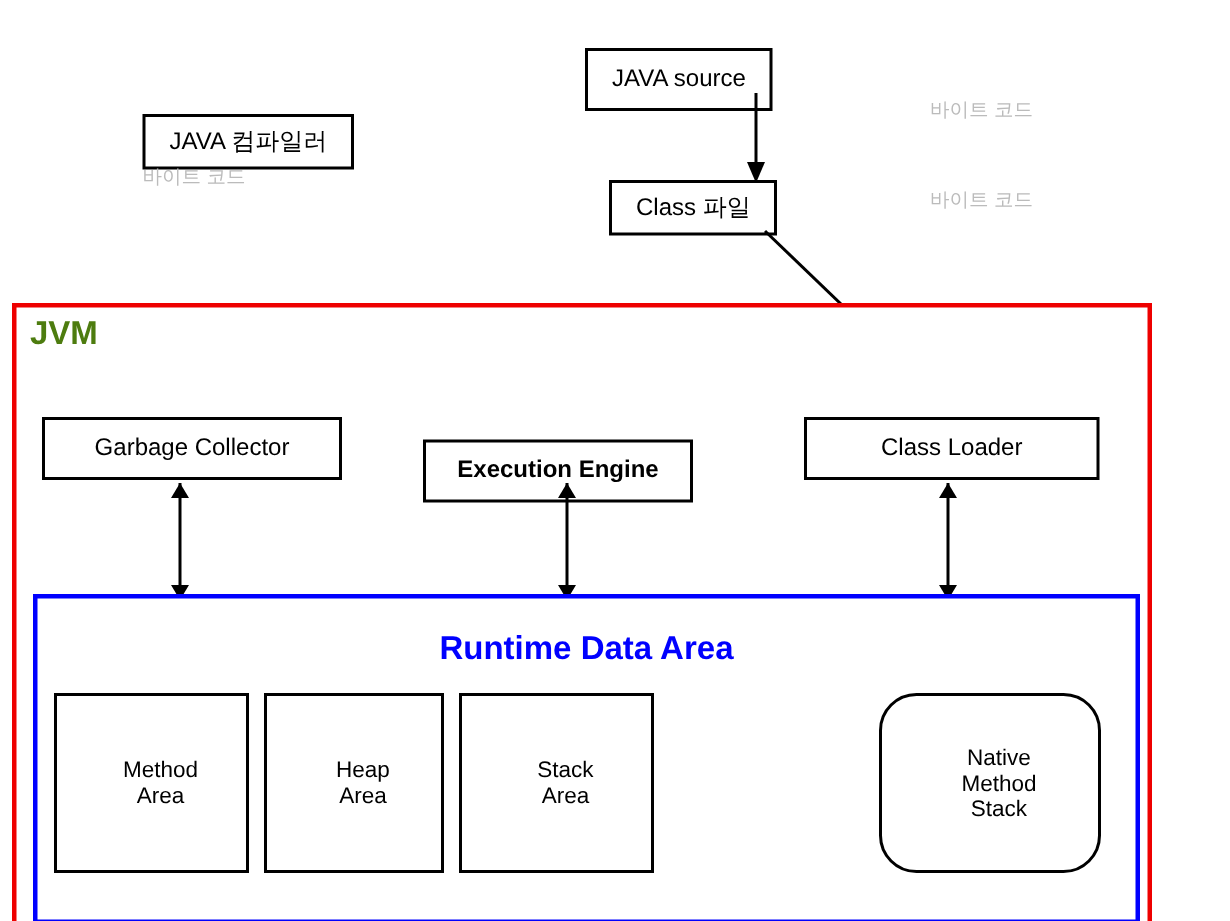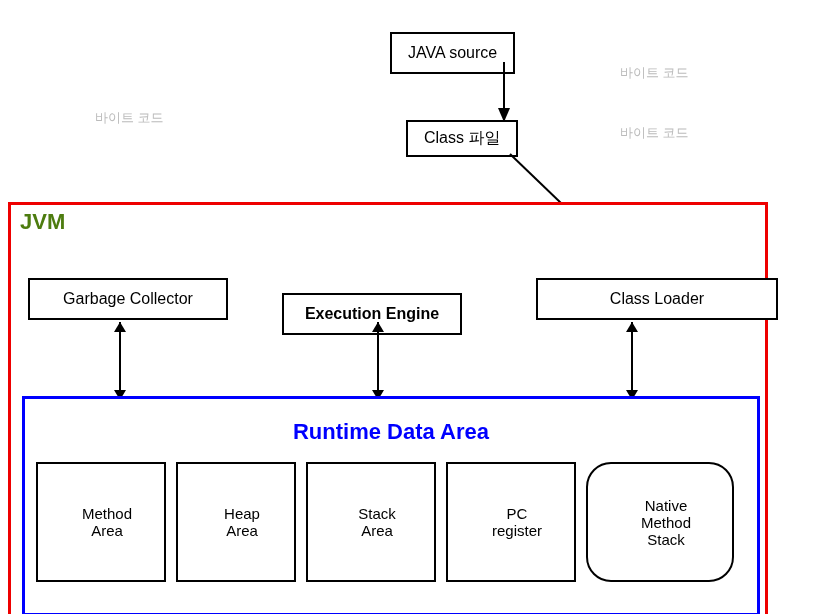--- a/index.html
+++ b/index.html
@@ -114,21 +114,21 @@
     .ee-box {
       top: 269px;
       left: 282px;
       width: 180px;
       font-weight: bold;
     }
 
     .cl-box {
       top: 254px;
       left: 536px;
-      width: 242px;
+      width: 197px;
     }
 
     
     .runtime-box {
       position: absolute;
       top: 372px;
       left: 22px;
       width: 738px;
       height: 220px;
       border: 3px solid #00f;
@@ -203,20 +203,23 @@
   </style>
 </head>
 <body>
 
 <div class="diagram-container">
 
   <div class="java-source-box component-box">
     <span>JAVA source</span>
   </div>
 
+  <div class="java-compiler-box component-box" style="top:52px;left:95px;position:absolute;border:2px solid #000;padding:6px 16px;font-size:16px;background:#fff;">
+    <span>JAVA 컴파일러</span>
+  </div>
 
   <div class="faint-text-left">
     <span>바이트 코드</span>
   </div>
   <div class="faint-text-right">
     <span>바이트 코드</span>
   </div>
   <div class="faint-text-right2">
     <span>바이트 코드</span>
   </div>
@@ -279,24 +282,20 @@
   <div class="mem-box heap-area">
     <span style="white-space:pre-line;">Heap
 Area</span>
   </div>
 
   <div class="mem-box stack-area">
     <span style="white-space:pre-line;">Stack
 Area</span>
   </div>
 
-  <div class="mem-box pc-register">
-    <span style="white-space:pre-line;">PC
-register</span>
-  </div>
 
   <div class="mem-box native-method">
     <span style="white-space:pre-line;">Native
 Method
 Stack</span>
   </div>
 
 </div>
 
 </body></html>

